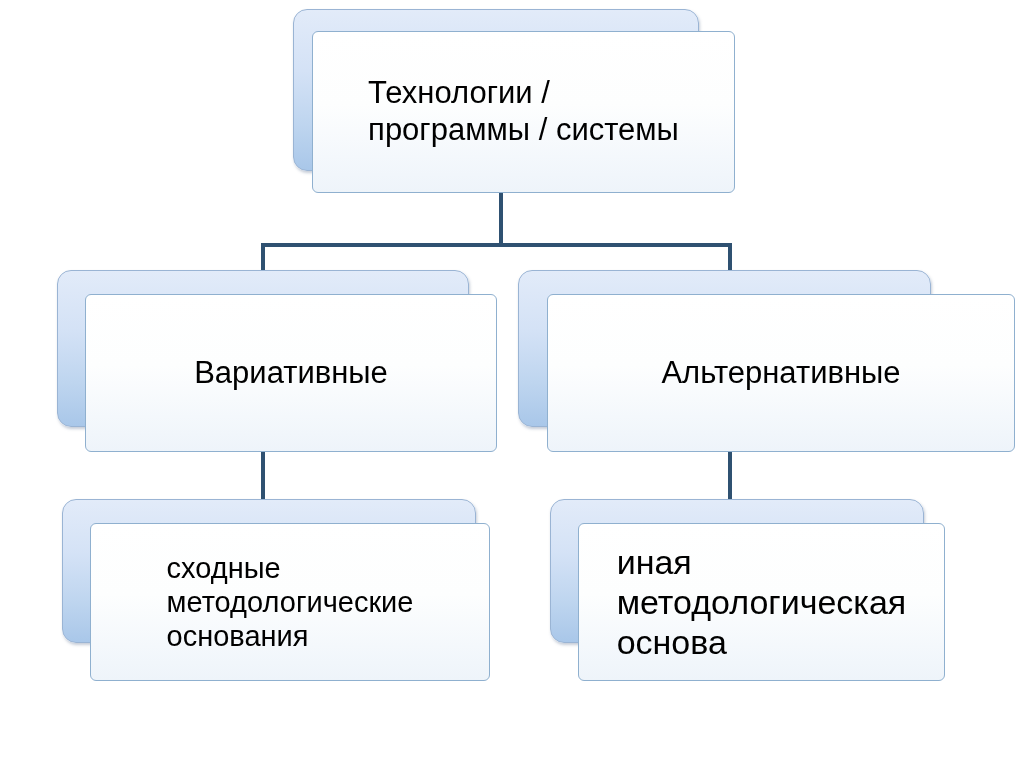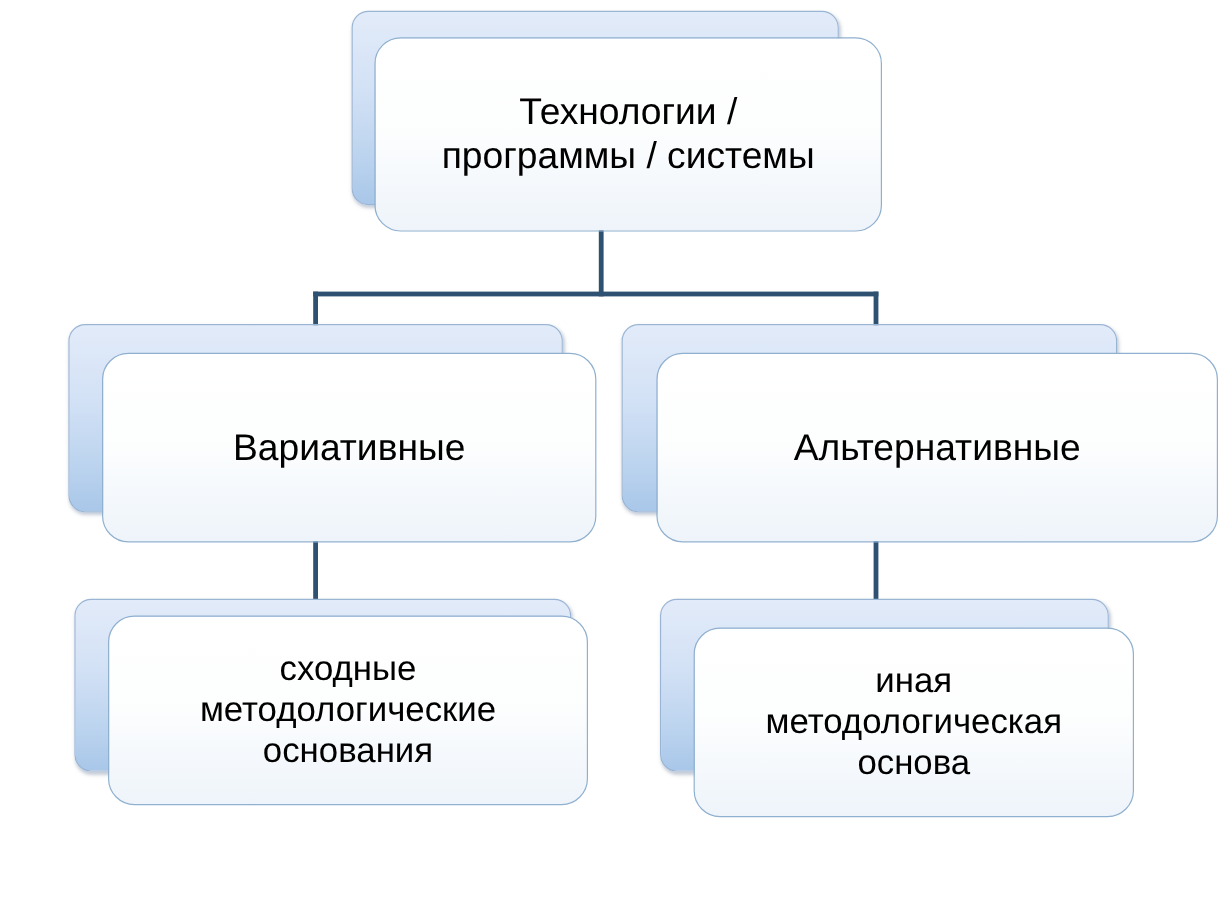--- a/index.html
+++ b/index.html
@@ -41,27 +41,26 @@
     position: absolute;
     left: 0;
     top: 0;
     border-radius: 14px;
     border: 1px solid #9ab4d4;
     background: linear-gradient(to bottom, #e2ebf9 0%, #d4e2f6 38%, #bed5ef 72%, #a9c7e9 100%);
     box-shadow: 1px 2px 3px rgba(90,110,140,0.35);
   }
   .node-front {
     position: absolute;
-    border-radius: 22px;
+    border-radius: 6px;
     border: 1px solid #8fb0cf;
     background: linear-gradient(to bottom, #ffffff 0%, #fdfefe 45%, #f4f8fc 78%, #eef4fa 100%);
     display: flex;
     align-items: center;
     justify-content: center;
-    text-align: center;
     box-sizing: border-box;
   }
   .node-label {
     color: #000000;
     line-height: 1.18;
     white-space: pre-line;
     padding: 0 8px;
     user-select: none;
   }
 
@@ -76,27 +75,27 @@
   #node-variative .node-front{ left: 28px; top: 24px; width: 412px; height: 158px; }
   #node-variative .node-label{ font-size: 31px; }
 
   #node-alternative            { left: 518px; top: 270px; }
   #node-alternative .node-back { width: 411px; height: 155px; }
   #node-alternative .node-front{ left: 29px; top: 24px; width: 468px; height: 158px; }
   #node-alternative .node-label{ font-size: 31px; }
 
   #node-similar            { left: 62px; top: 499px; }
   #node-similar .node-back { width: 412px; height: 142px; }
-  #node-similar .node-front{ left: 28px; top: 14px; width: 400px; height: 158px; }
+  #node-similar .node-front{ left: 28px; top: 24px; width: 400px; height: 158px; }
   #node-similar .node-label{ font-size: 29px; }
 
   #node-other            { left: 550px; top: 499px; }
   #node-other .node-back { width: 372px; height: 142px; }
   #node-other .node-front{ left: 28px; top: 24px; width: 367px; height: 158px; }
-  #node-other .node-label{ font-size: 29px; }
+  #node-other .node-label{ font-size: 34px; }
 </style>
 </head>
 <body>
 
 <div id="canvas">
 
   <div class="connector-layer">
 
     <div class="conn" style="left:499px; top:190px; width:4px; height:57px;"></div>
 

